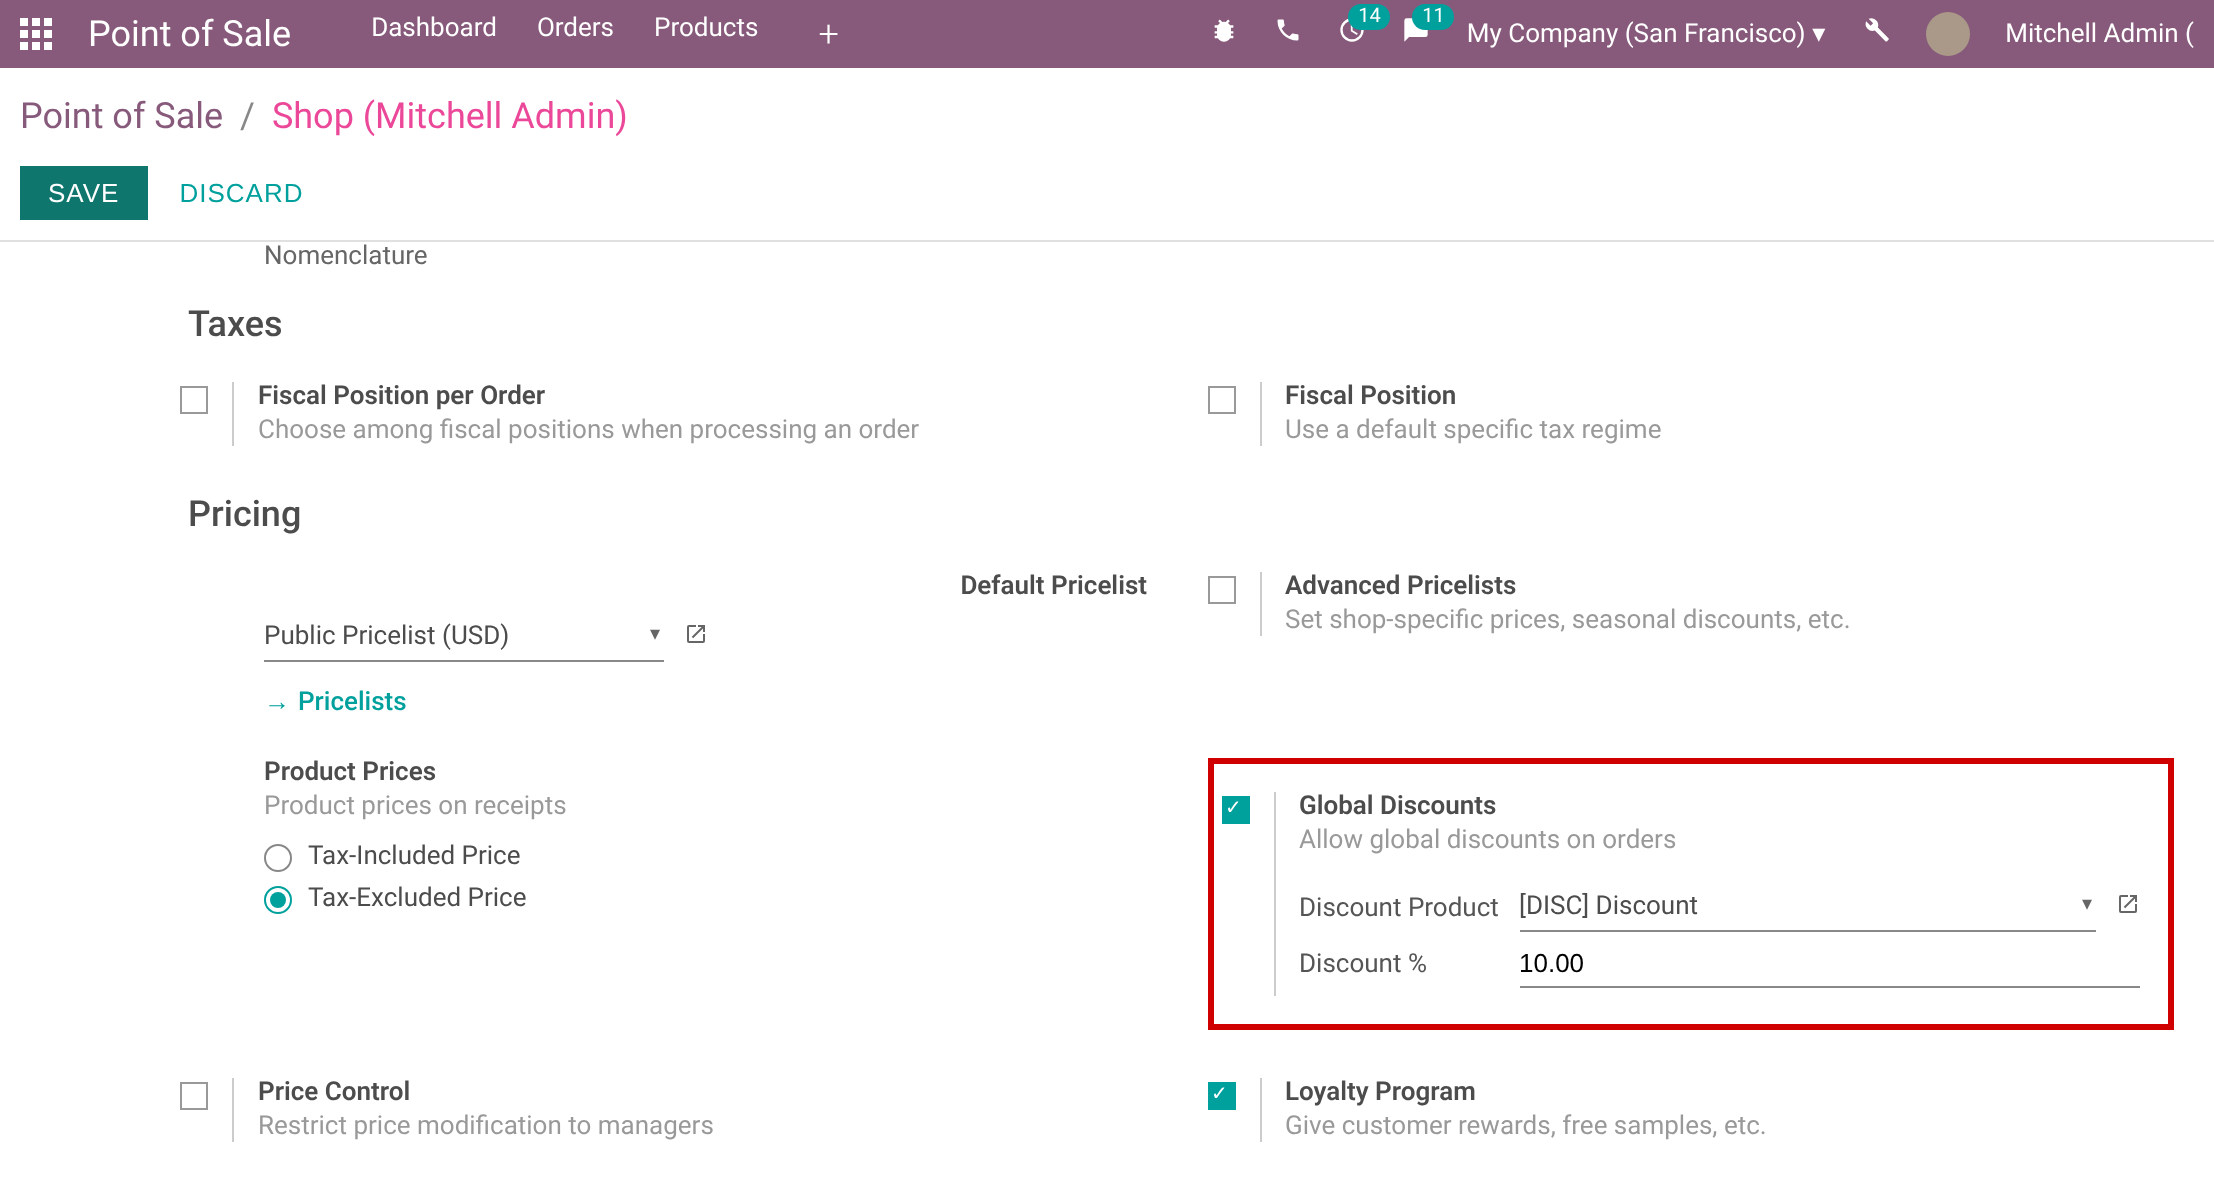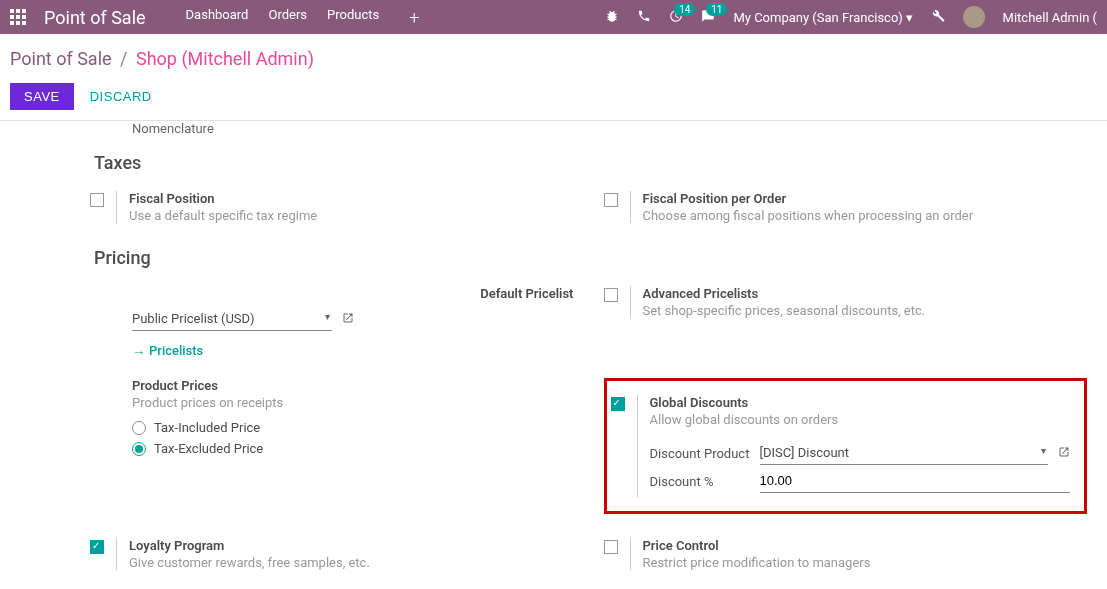--- a/index.html
+++ b/index.html
@@ -18,21 +18,21 @@
 .company { font-size: 13px; cursor: pointer; }
 .avatar { width: 22px; height: 22px; border-radius: 50%; background: #aa9988; display: inline-block; }
 .user-name { font-size: 13px; }
 
 .breadcrumb { padding: 14px 10px 8px; font-size: 18px; }
 .bc-root { color: #875a7b; cursor: pointer; }
 .bc-sep { color: #888; margin: 0 4px; }
 .bc-current { color: #ec4899; }
 
 .action-bar { padding: 6px 10px 10px; border-bottom: 1px solid #e0e0e0; display: flex; align-items: center; gap: 16px; }
-.btn-save { background: #6d28d9; color: #fff; border: none; padding: 6px 14px; font-size: 13px; font-weight: 500; cursor: pointer; letter-spacing: 0.5px; }
+.btn-save { background: #0f766e; color: #fff; border: none; padding: 6px 14px; font-size: 13px; font-weight: 500; cursor: pointer; letter-spacing: 0.5px; }
 .btn-discard { background: none; border: none; color: #00a09d; font-size: 13px; font-weight: 500; cursor: pointer; letter-spacing: 0.5px; }
 
 .content { padding: 0 20px 40px 90px; }
 .trailing { padding-left: 42px; color: #666; font-size: 13px; margin-bottom: 8px; }
 .section-title { font-size: 18px; font-weight: 500; color: #4c4c4c; margin: 16px 0 18px; padding-left: 4px; }
 
 .row { display: flex; gap: 30px; }
 .col { flex: 1; min-width: 0; }
 
 .option { display: flex; align-items: flex-start; gap: 12px; margin-bottom: 8px; }
@@ -139,31 +139,31 @@
 
 <div class="content">
   <div class="trailing">Nomenclature</div>
 
   <div class="section-title">Taxes</div>
   <div class="row">
     <div class="col">
       <div class="option">
         <span class="checkbox"></span>
         <div class="divider">
+          <div class="opt-title">Fiscal Position per Order</div>
+          <div class="opt-desc">Choose among fiscal positions when processing an order</div>
+        </div>
+      </div>
+    </div>
+    <div class="col">
+      <div class="option">
+        <span class="checkbox"></span>
+        <div class="divider">
           <div class="opt-title">Fiscal Position</div>
           <div class="opt-desc">Use a default specific tax regime</div>
-        </div>
-      </div>
-    </div>
-    <div class="col">
-      <div class="option">
-        <span class="checkbox"></span>
-        <div class="divider">
-          <div class="opt-title">Fiscal Position per Order</div>
-          <div class="opt-desc">Choose among fiscal positions when processing an order</div>
         </div>
       </div>
     </div>
   </div>
 
   <div class="section-title">Pricing</div>
   <div class="row">
     <div class="col">
       <div class="field-block">
         <div class="field-label">Default Pricelist</div>
@@ -233,30 +233,30 @@
             </div>
           </div>
         </div>
       </div>
     </div>
   </div>
 
   <div class="row" style="margin-top: 24px;">
     <div class="col">
       <div class="option">
+        <span class="checkbox"></span>
+        <div class="divider">
+          <div class="opt-title">Price Control</div>
+          <div class="opt-desc">Restrict price modification to managers</div>
+        </div>
+      </div>
+    </div>
+    <div class="col">
+      <div class="option">
         <span class="checkbox checked"></span>
         <div class="divider">
           <div class="opt-title">Loyalty Program</div>
           <div class="opt-desc">Give customer rewards, free samples, etc.</div>
         </div>
       </div>
     </div>
-    <div class="col">
-      <div class="option">
-        <span class="checkbox"></span>
-        <div class="divider">
-          <div class="opt-title">Price Control</div>
-          <div class="opt-desc">Restrict price modification to managers</div>
-        </div>
-      </div>
-    </div>
   </div>
 </div>
 
 </body></html>

